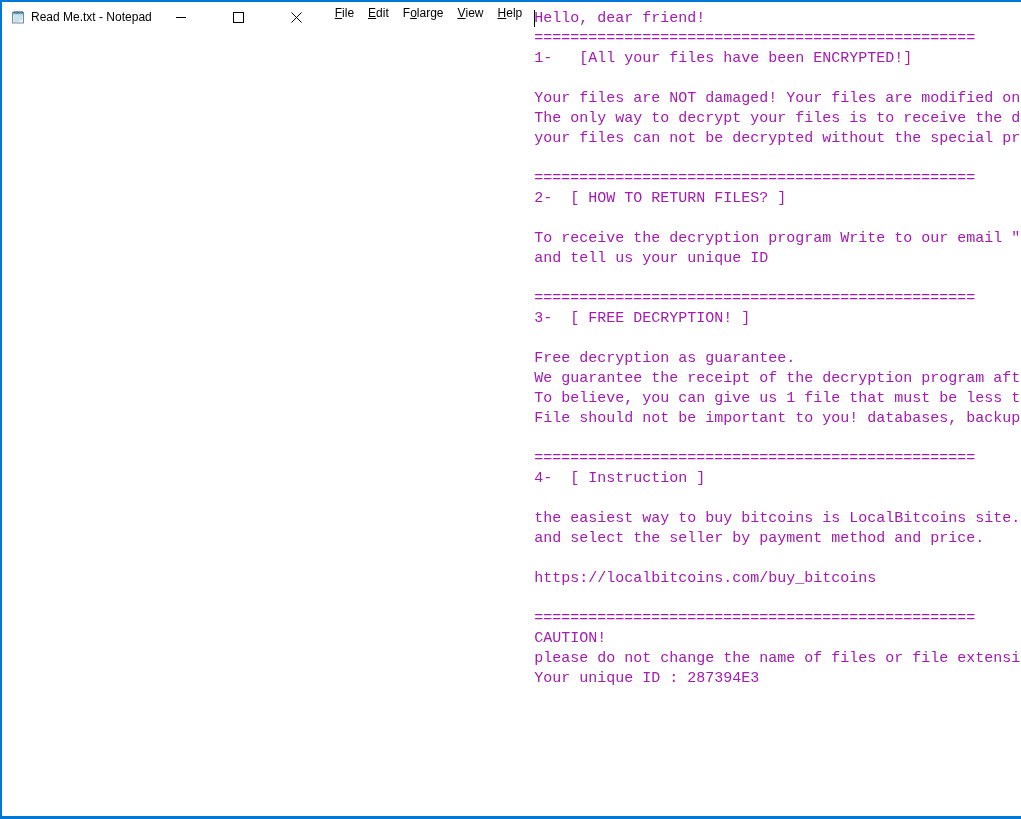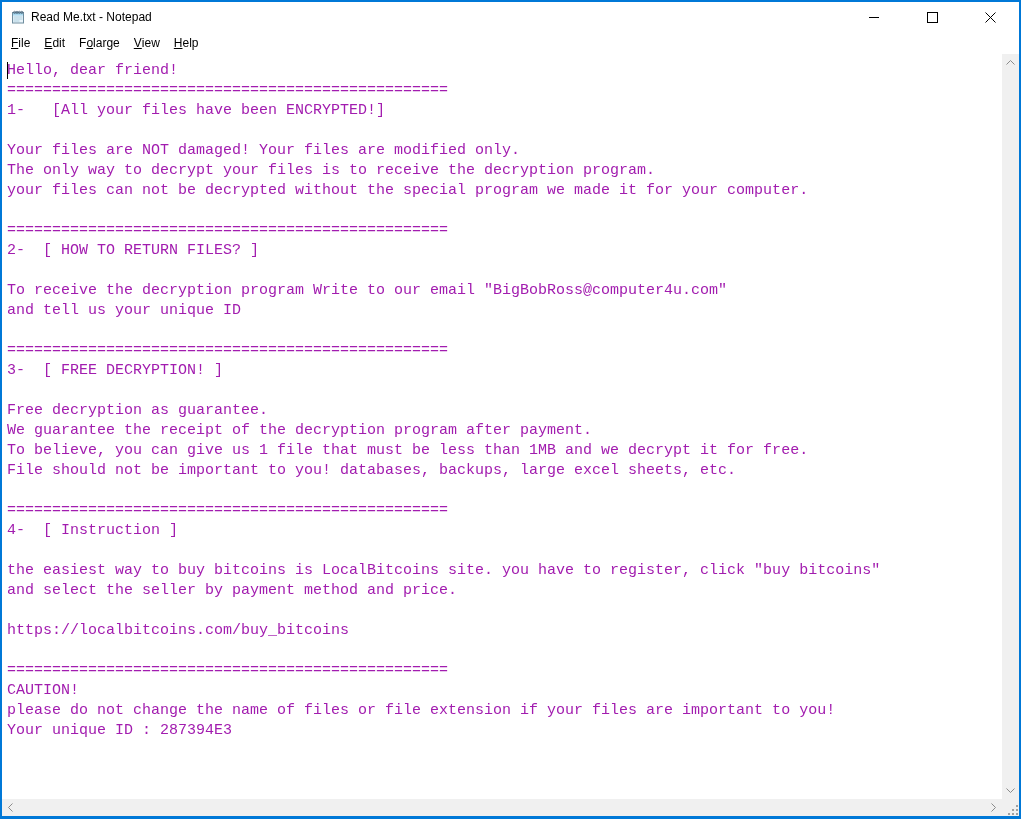--- a/index.html
+++ b/index.html
@@ -6,21 +6,21 @@
     --accent:#0078d7;
     --track:#f0f0f0;
     --arrow:#8b8b8b;
     --griddot:#a0a0a0;
   }
   html,body{margin:0;padding:0;background:#fff;}
   body{width:1021px;height:819px;overflow:hidden;font-family:"Liberation Sans",sans-serif;}
   .window{
     box-sizing:border-box;width:1021px;height:819px;
     border:2px solid var(--accent);border-bottom-width:3px;
-    display:flex;flex-direction:column;background:#fff;
+    display:flex;flex-direction:row;background:#fff;
   }
   
   .titlebar{height:30px;flex:0 0 30px;display:flex;align-items:center;background:#fff;}
   .app-icon{margin:0 5px 0 8px;width:16px;height:16px;flex:0 0 16px;}
   .title-text{font-size:12px;color:#000;white-space:nowrap;}
   .caption-buttons{margin-left:auto;display:flex;height:100%;}
   .cap-btn{width:58px;height:100%;display:flex;align-items:center;justify-content:center;background:#fff;border:none;padding:0;}
   .glyph-min{display:block;width:10px;height:1px;background:#000;}
   .glyph-max{display:block;width:9px;height:9px;border:1px solid #000;background:transparent;}
   

